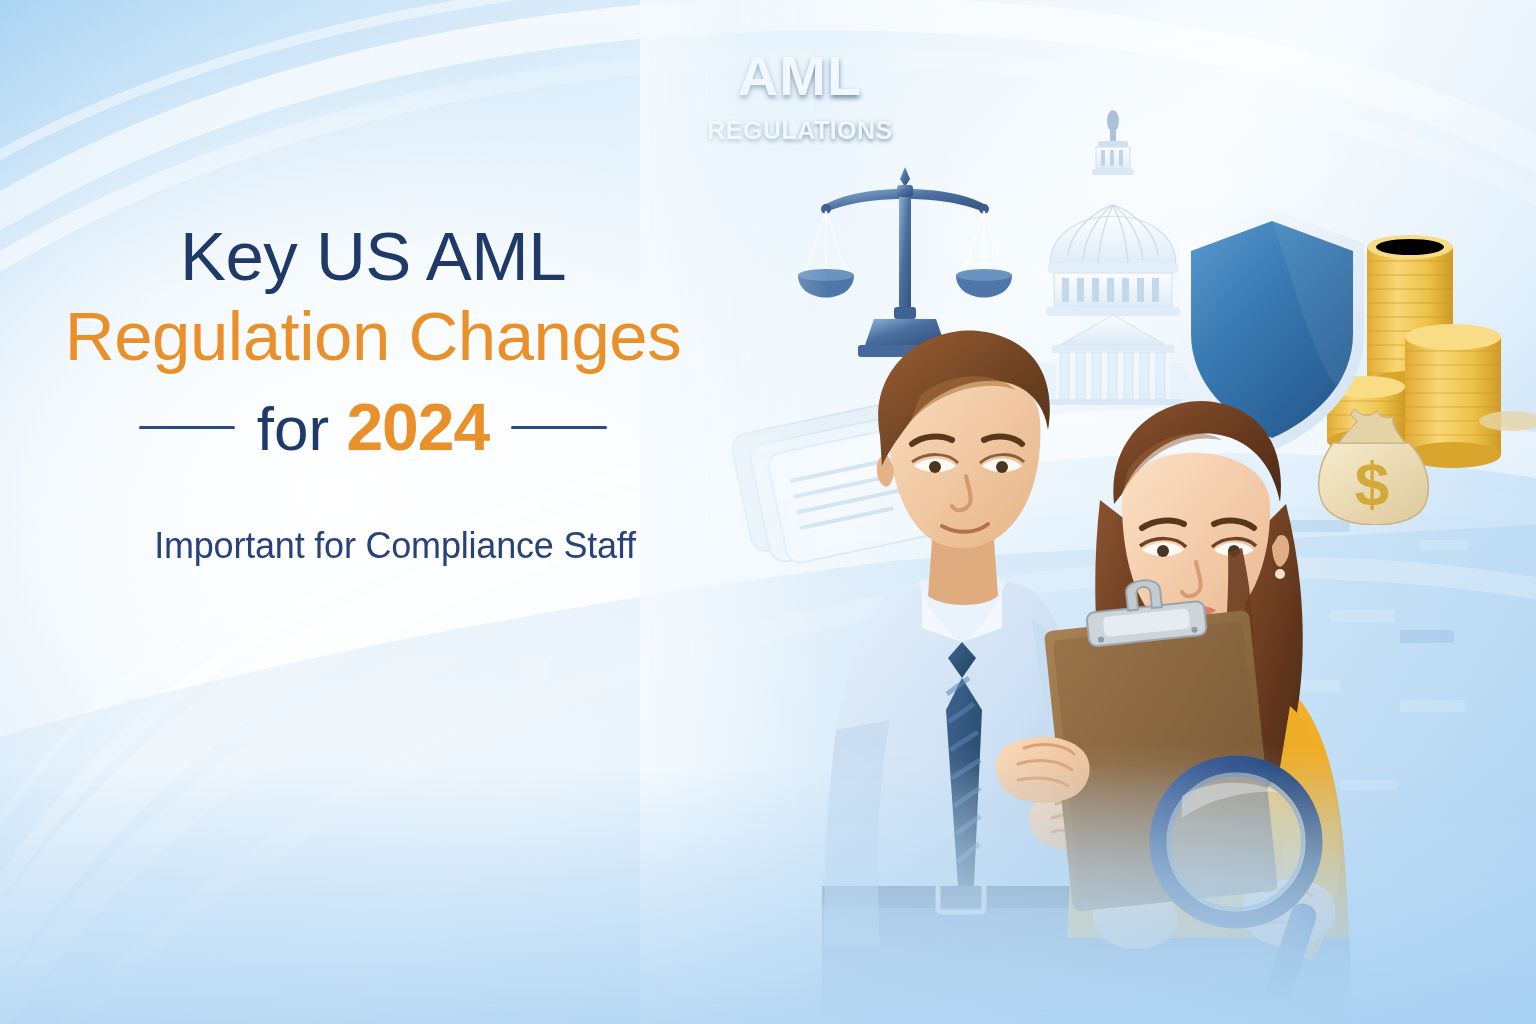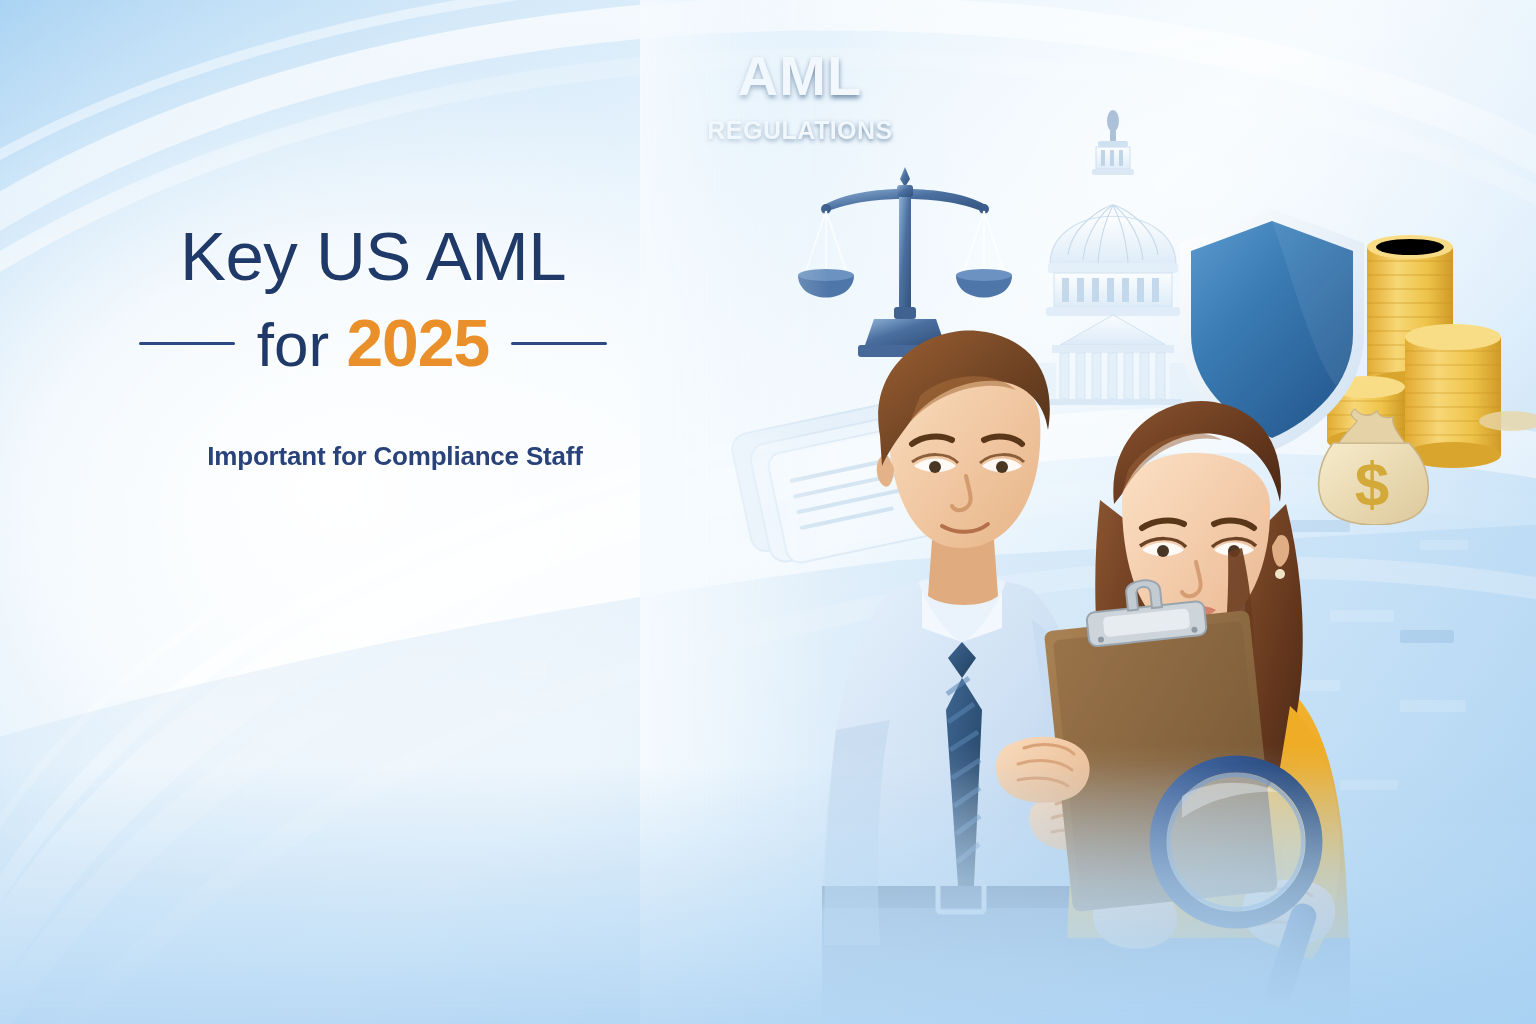--- a/index.html
+++ b/index.html
@@ -66,23 +66,23 @@
     text-shadow:0 2px 3px rgba(255,255,255,0.85);
   }
   #year-text .yr {
     color:#e9902a;
     font-weight:700;
     font-size:66px;
     letter-spacing:-1px;
   }
   #subtitle {
     margin-top:60px;
-    font-size:26px;
+    font-size:36px;
     color:#29427a;
-    font-weight:700;
+    font-weight:400;
     letter-spacing:-0.2px;
     text-shadow:0 2px 3px rgba(255,255,255,0.8);
     margin-left:44px;
   }
 
   
   #illustration {
     position:absolute;
     left:700px; top:0;
     width:836px; height:1024px;
@@ -616,24 +616,25 @@
       </g>
     </svg>
 
   </div>
 
   <div id="left-fade"></div>
   <div id="bottom-fade"></div>
 
   <div id="text-block">
     <div id="headline-1">Key US AML</div>
+    <div id="headline-2">Regulation Changes</div>
     <div id="year-row">
       <span class="rule"></span>
       <span id="year-text">
         <span>for</span>
-        <span class="yr">2025</span>
+        <span class="yr">2024</span>
       </span>
       <span class="rule"></span>
     </div>
     <div id="subtitle">Important for Compliance Staff</div>
   </div>
 
 </div>
 
 </body></html>

